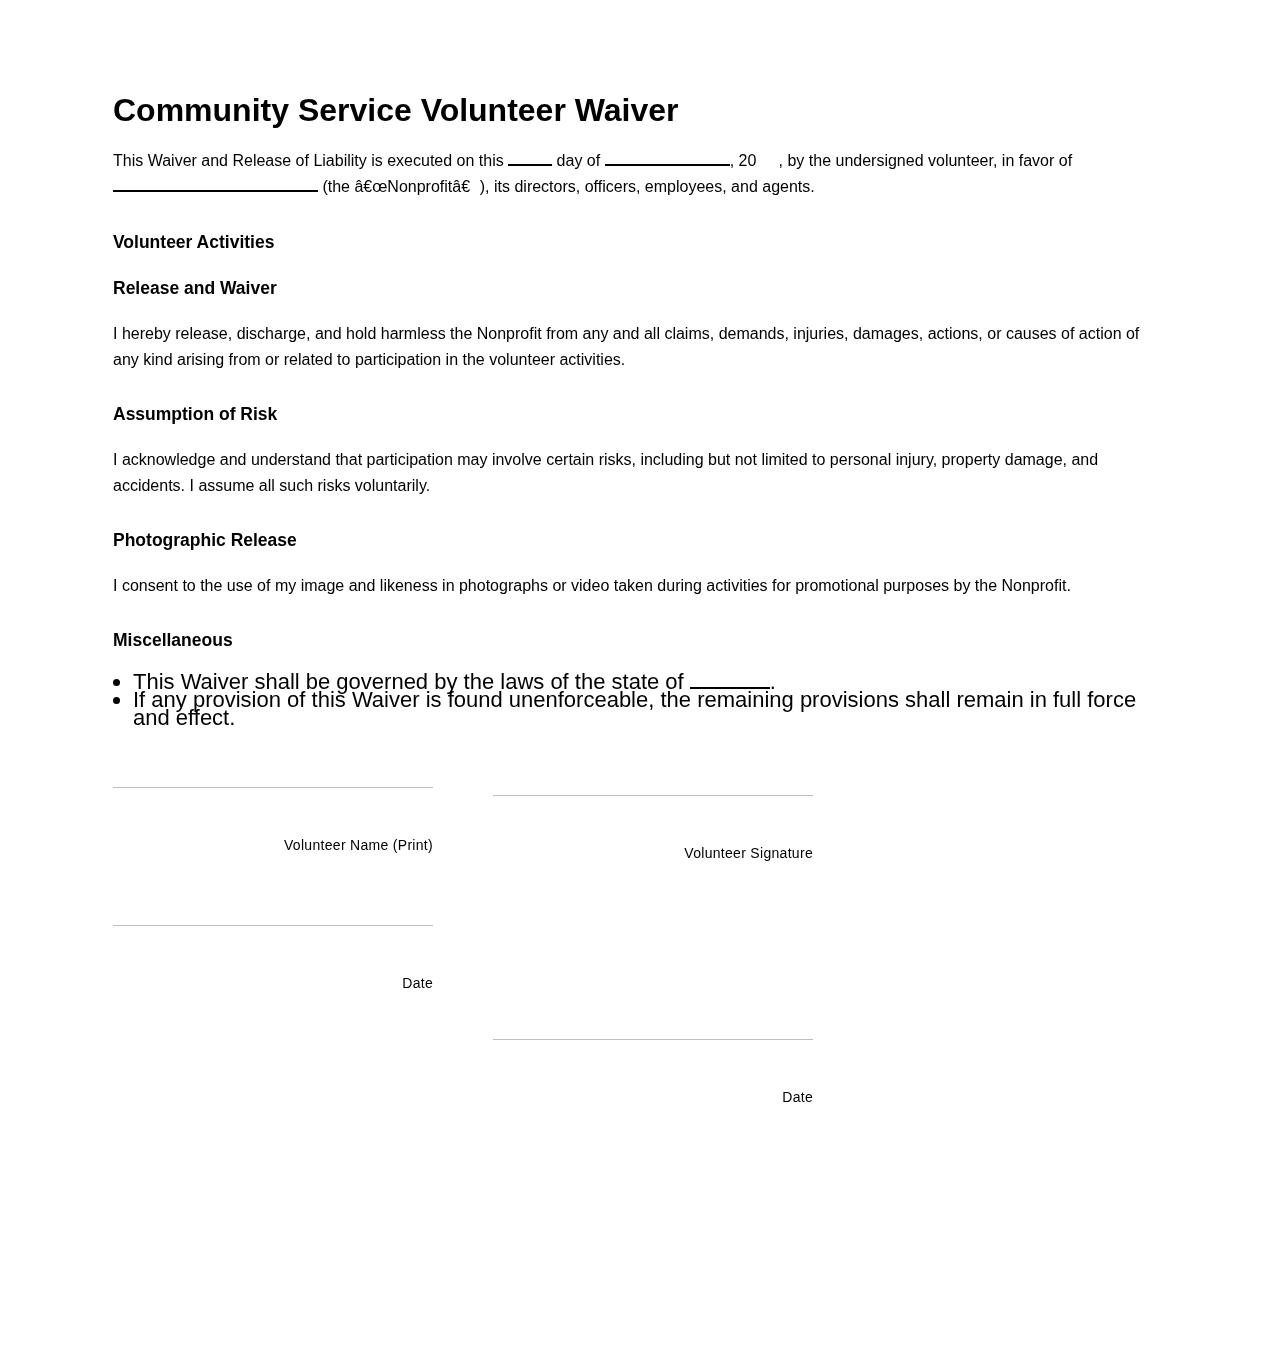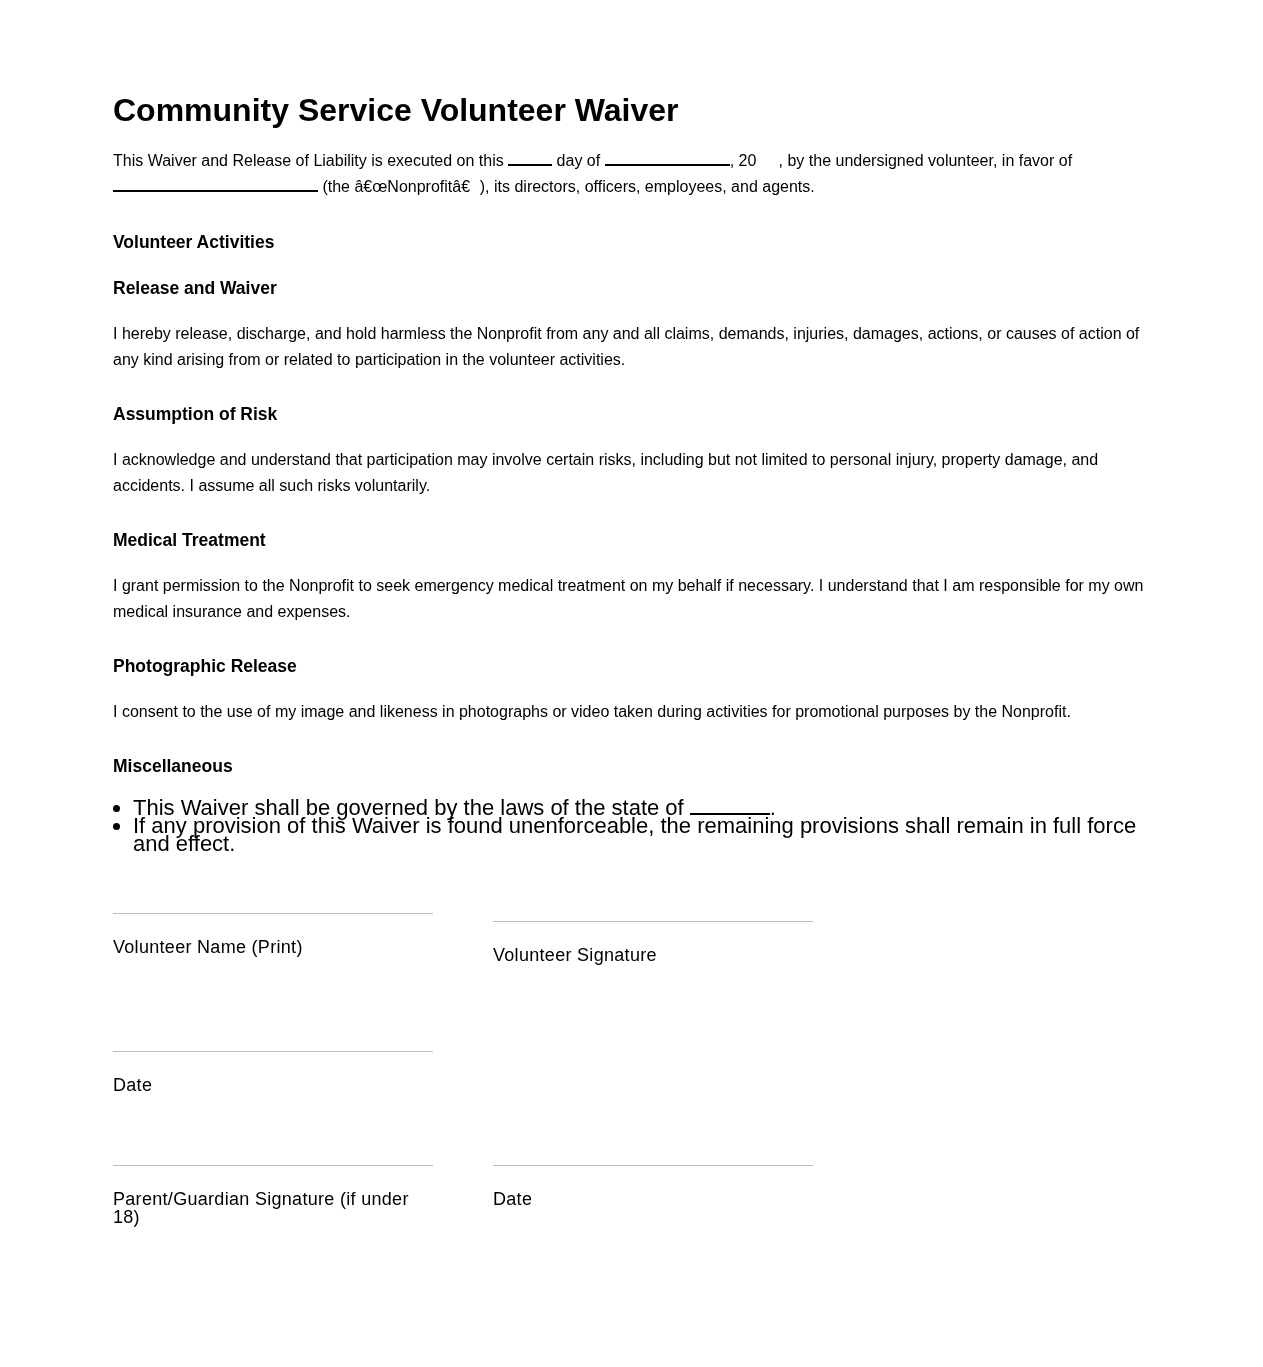--- a/index.html
+++ b/index.html
@@ -67,24 +67,25 @@
     .sig {
       position: absolute;
       width: 320px;
     }
     .sig .line {
       height: 0;
       border-top: 1px solid #bdbdbd;
       width: 320px;
     }
     .sig .label {
-      font-size: 18px;
+      font-size: 14px;
       letter-spacing: 0.3px;
-      margin-top: 24px;
+      margin-top: 48px;
       line-height: 18px;
+      text-align: right;
     }
   </style>
 </head>
 <body>
 
 <div class="page">
 
   <h1>Community Service Volunteer Waiver</h1>
 
   <p class="intro"><span>This Waiver and Release of Liability is executed on this </span><span class="blank blank-day"></span><span> day of </span><span class="blank blank-month"></span><span class="blank-year-wrap"><span>, </span><span>20</span>&nbsp;&nbsp;&nbsp;&nbsp;&nbsp;</span><span>, by the undersigned volunteer, in favor of </span><br><span class="blank blank-org"></span><span> (the â€œNonprofitâ€), its directors, officers, employees, and agents.</span></p>
@@ -96,24 +97,20 @@
   <div class="section">
     <h2>Release and Waiver</h2>
     <p>I hereby release, discharge, and hold harmless the Nonprofit from any and all claims, demands, injuries, damages, actions, or causes of action of any kind arising from or related to participation in the volunteer activities.</p>
   </div>
 
   <div class="section">
     <h2>Assumption of Risk</h2>
     <p>I acknowledge and understand that participation may involve certain risks, including but not limited to personal injury, property damage, and accidents. I assume all such risks voluntarily.</p>
   </div>
 
-  <div class="section">
-    <h2>Medical Treatment</h2>
-    <p>I grant permission to the Nonprofit to seek emergency medical treatment on my behalf if necessary. I understand that I am responsible for my own medical insurance and expenses.</p>
-  </div>
 
   <div class="section">
     <h2>Photographic Release</h2>
     <p>I consent to the use of my image and likeness in photographs or video taken during activities for promotional purposes by the Nonprofit.</p>
   </div>
 
   <div class="section last">
     <h2>Miscellaneous</h2>
     <ul class="misc">
       <li><span>This Waiver shall be governed by the laws of the state of </span><span class="blank blank-state"></span><span>.</span></li>
@@ -127,23 +124,19 @@
       <div class="label">Volunteer Name (Print)</div>
     </div>
     <div class="sig" style="left:380px; top:8px;">
       <div class="line"></div>
       <div class="label">Volunteer Signature</div>
     </div>
     <div class="sig" style="left:0; top:138px;">
       <div class="line"></div>
       <div class="label">Date</div>
     </div>
-    <div class="sig" style="left:0; top:252px;">
-      <div class="line"></div>
-      <div class="label">Parent/Guardian Signature (if under 18)</div>
-    </div>
     <div class="sig" style="left:380px; top:252px;">
       <div class="line"></div>
       <div class="label">Date</div>
     </div>
   </div>
 
 </div>
 
 </body></html>

